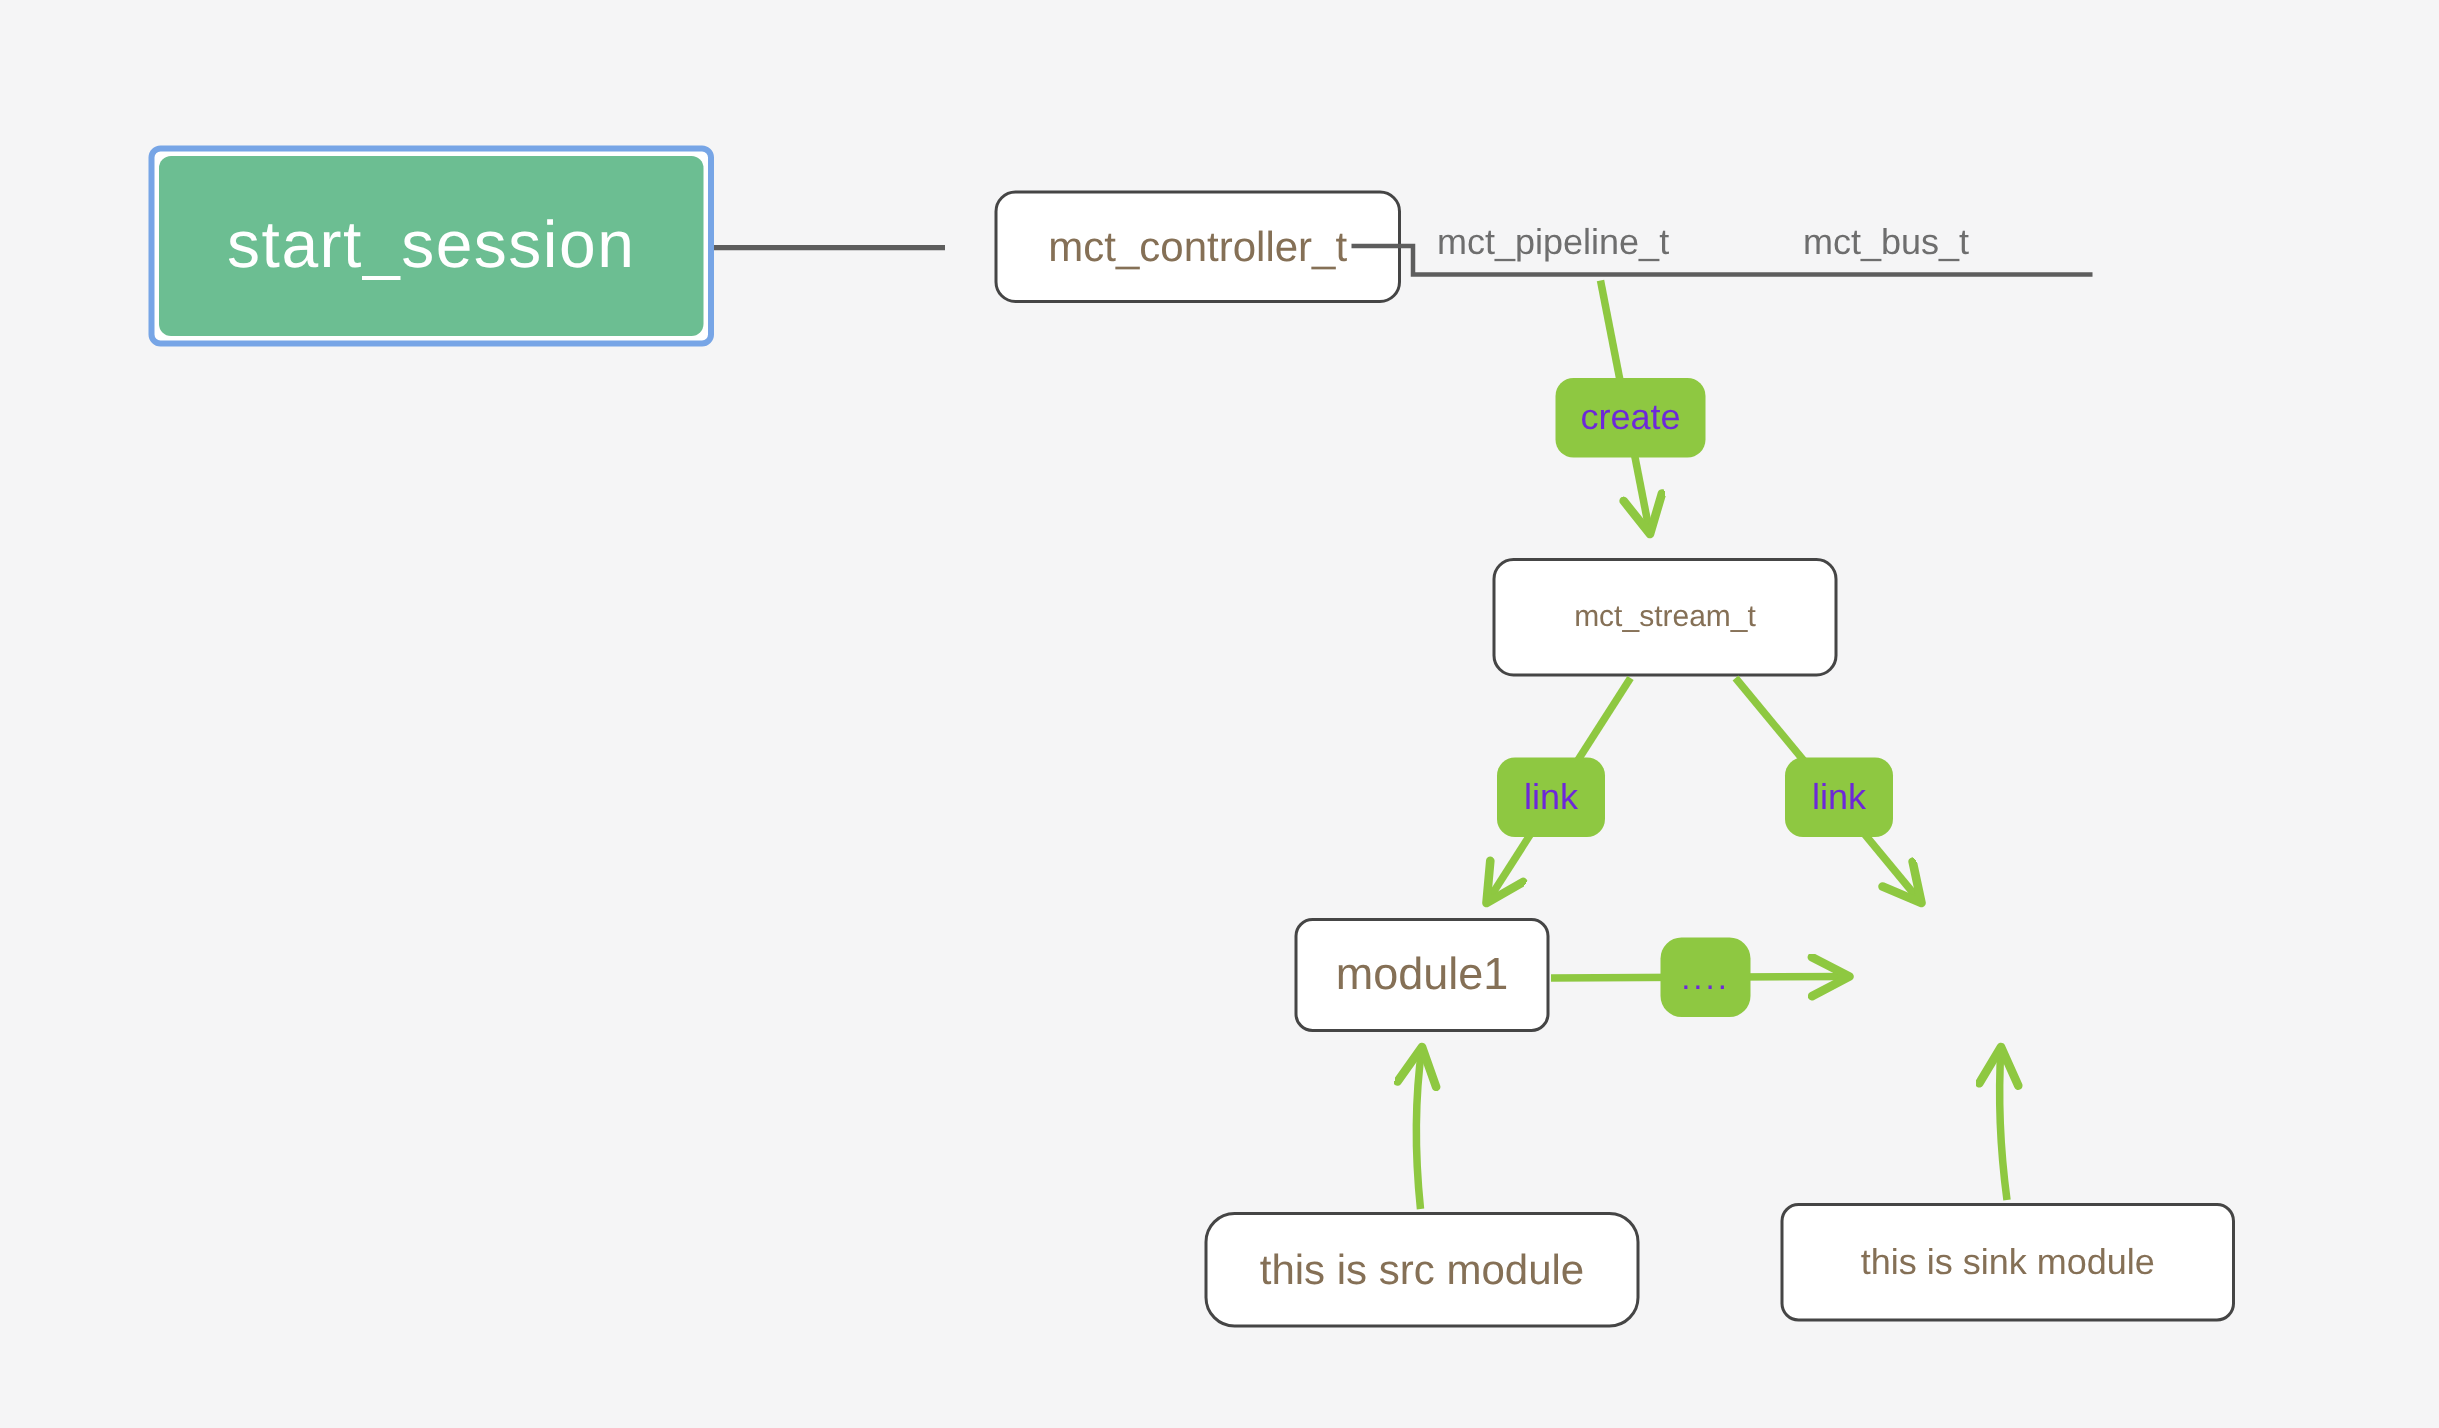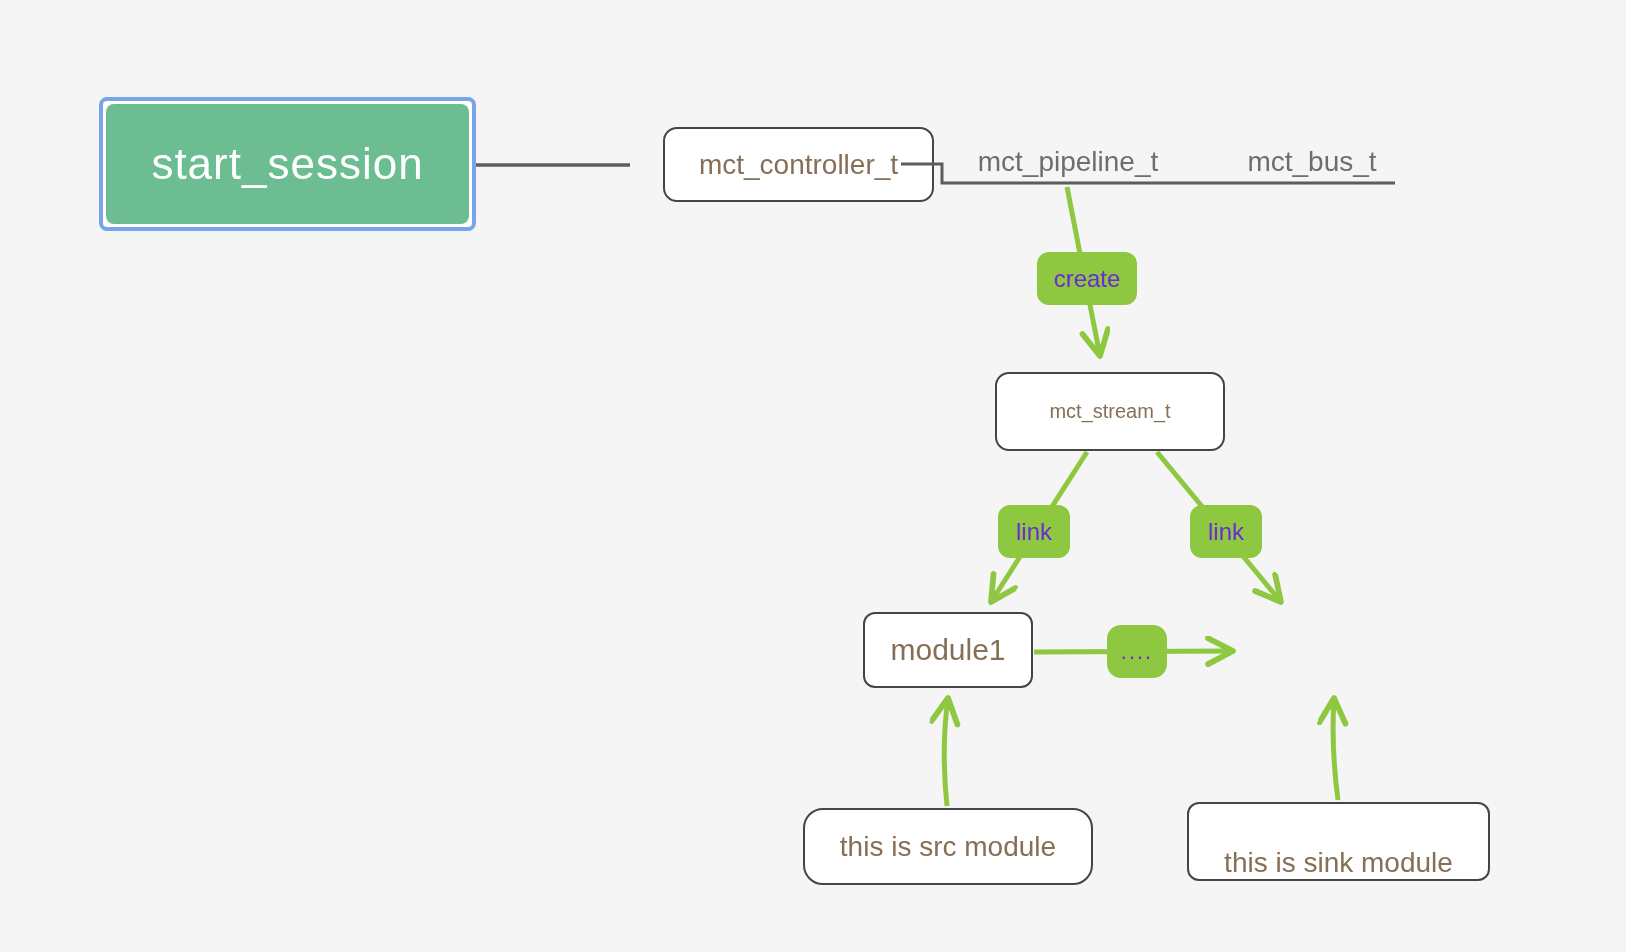--- a/index.html
+++ b/index.html
@@ -66,43 +66,42 @@
     display: flex;
     align-items: center;
     justify-content: center;
     color: #ffffff;
     font-size: 44px;
     letter-spacing: 1px;
   }
   .line-label {
     position: absolute;
     color: var(--text_gray);
-    font-size: 28px;
-    text-align: center;
+    font-size: 24px;
     width: 220px;
     z-index: 1;
   }
   .badge {
     position: absolute;
     background: var(--arrow_green);
     border-radius: 12px;
     color: #6d28d9;
     display: flex;
     align-items: center;
     justify-content: center;
     font-size: 24px;
     z-index: 3;
     cursor: default;
   }
   #n-controller { left: 630px; top: 127px; width: 271px; height: 75px; font-size: 28px; margin-left: 33px; }
   #n-stream     { left: 995px; top: 372px; width: 230px; height: 79px; font-size: 20px; }
   #n-module1    { left: 863px; top: 612px; width: 170px; height: 76px; font-size: 30px; border-radius: 12px; }
   #n-moduleN    { left: 1243px; top: 610px; width: 175px; height: 76px; font-size: 30px; border-radius: 12px; }
   #n-src        { left: 803px; top: 808px; width: 290px; height: 77px; font-size: 28px; border-radius: 20px; }
-  #n-sink       { left: 1187px; top: 802px; width: 303px; height: 79px; font-size: 28px; border-radius: 12px; align-items: flex-end; }
+  #n-sink       { left: 1187px; top: 802px; width: 303px; height: 79px; font-size: 24px; border-radius: 12px; }
   #l-pipeline   { left: 958px; top: 146px; height: 32px; line-height: 32px; }
   #l-bus        { left: 1202px; top: 146px; height: 32px; line-height: 32px; }
   #b-create     { left: 1037px; top: 252px; width: 100px; height: 53px; }
   #b-link-left  { left: 998px;  top: 505px; width: 72px;  height: 53px; }
   #b-link-right { left: 1190px; top: 505px; width: 72px;  height: 53px; }
   #b-dots       { left: 1107px; top: 625px; width: 60px;  height: 53px; border-radius: 14px; font-size: 22px; letter-spacing: 2px; }
 </style>
 </head>
 <body>
 

